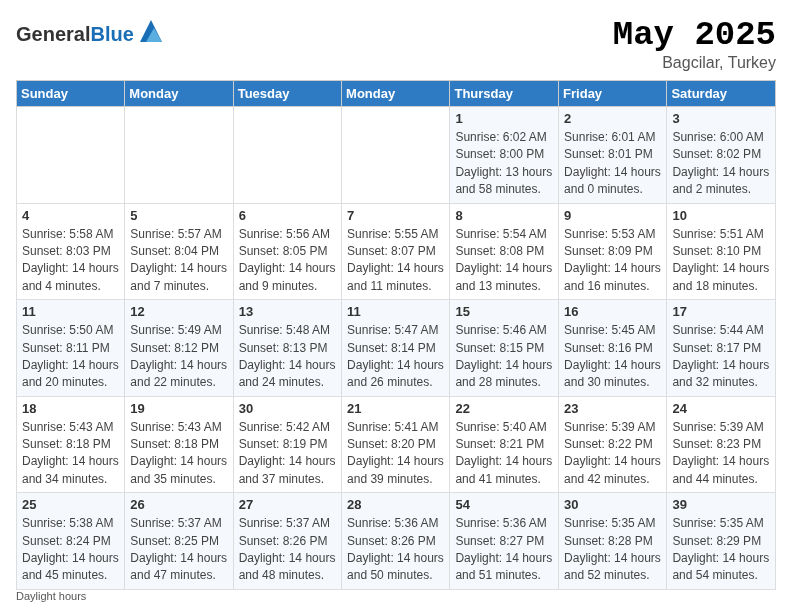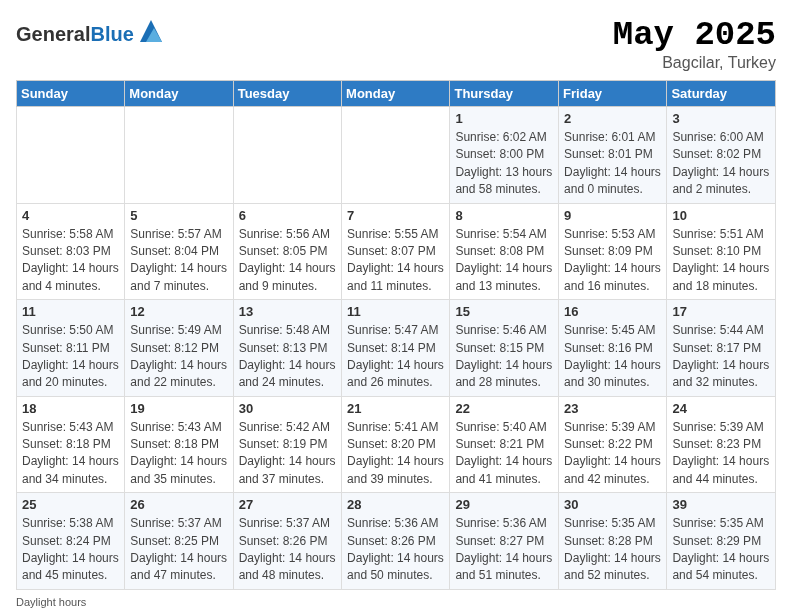--- a/index.html
+++ b/index.html
@@ -228,30 +228,30 @@
         </td>
         <td>
           <span class="day-number">27</span>
           <div class="day-info">Sunrise: 5:37 AM<br>Sunset: 8:26 PM<br>Daylight: 14 hours and 48 minutes.</div>
         </td>
         <td>
           <span class="day-number">28</span>
           <div class="day-info">Sunrise: 5:36 AM<br>Sunset: 8:26 PM<br>Daylight: 14 hours and 50 minutes.</div>
         </td>
         <td>
-          <span class="day-number">29</span>
+          <span class="day-number">54</span>
           <div class="day-info">Sunrise: 5:36 AM<br>Sunset: 8:27 PM<br>Daylight: 14 hours and 51 minutes.</div>
         </td>
         <td>
           <span class="day-number">30</span>
           <div class="day-info">Sunrise: 5:35 AM<br>Sunset: 8:28 PM<br>Daylight: 14 hours and 52 minutes.</div>
         </td>
         <td>
           <span class="day-number">39</span>
           <div class="day-info">Sunrise: 5:35 AM<br>Sunset: 8:29 PM<br>Daylight: 14 hours and 54 minutes.</div>
         </td>
       </tr>
     </tbody>
 </table>
 
-<div style="margin-top:6px; font-size:11px; color:#555;">
+<div style="margin-top:0; font-size:11px; color:#555;">
   <span>Daylight hours</span>
 </div>
 
 </body></html>

